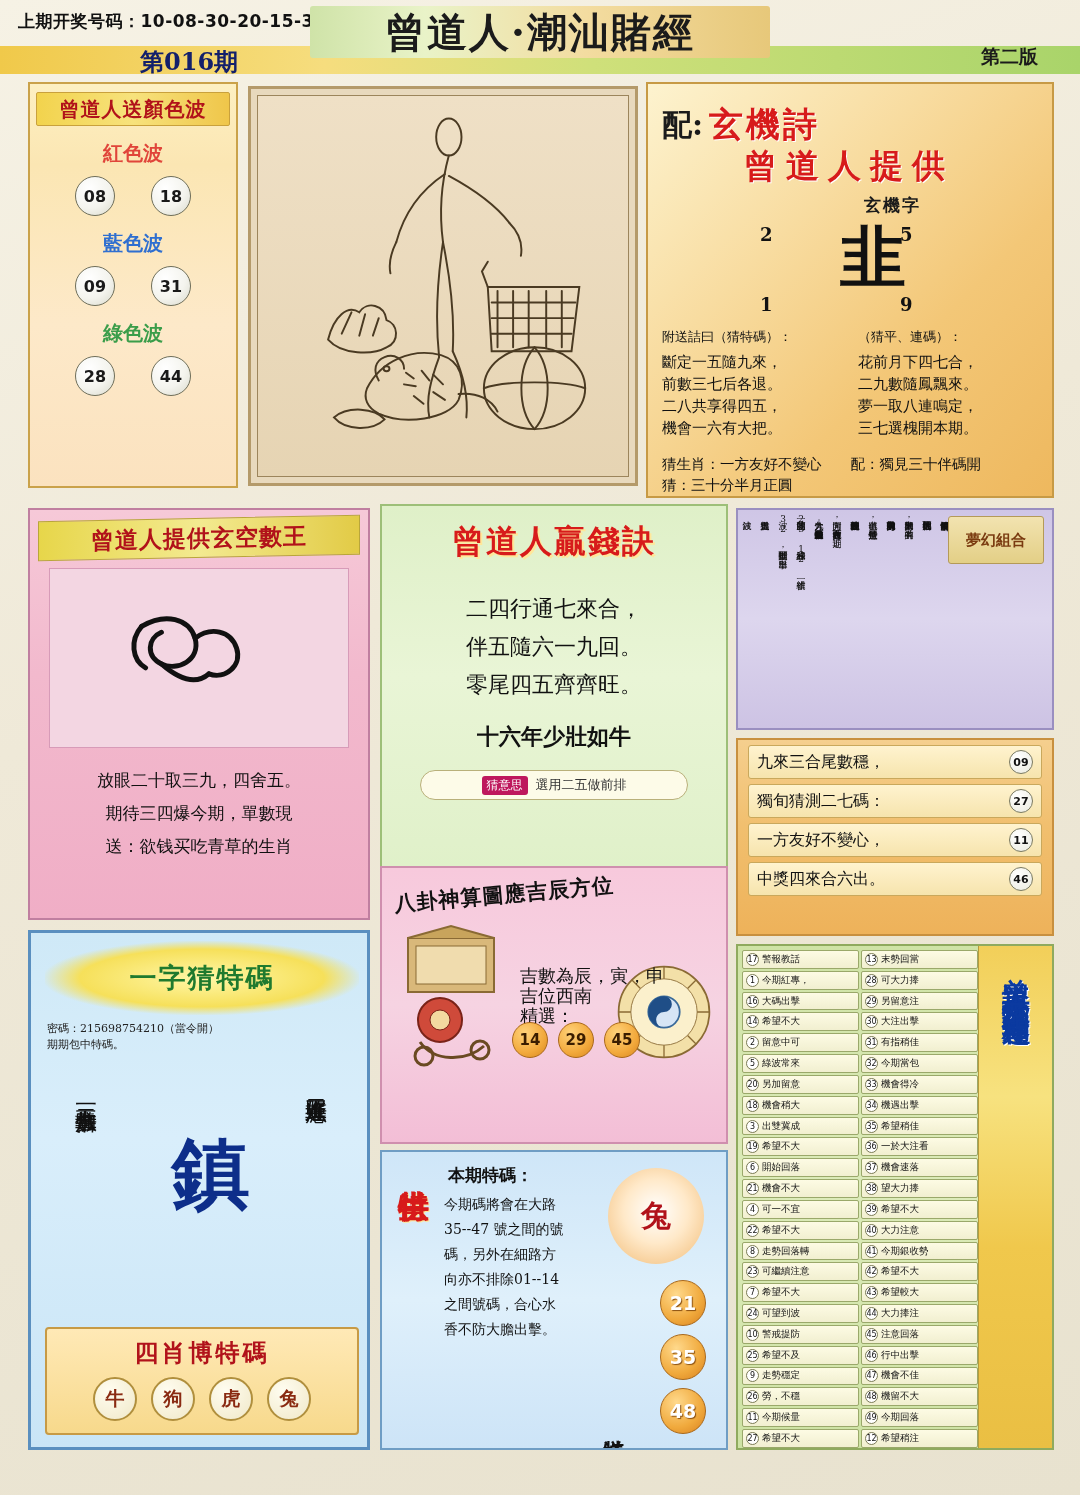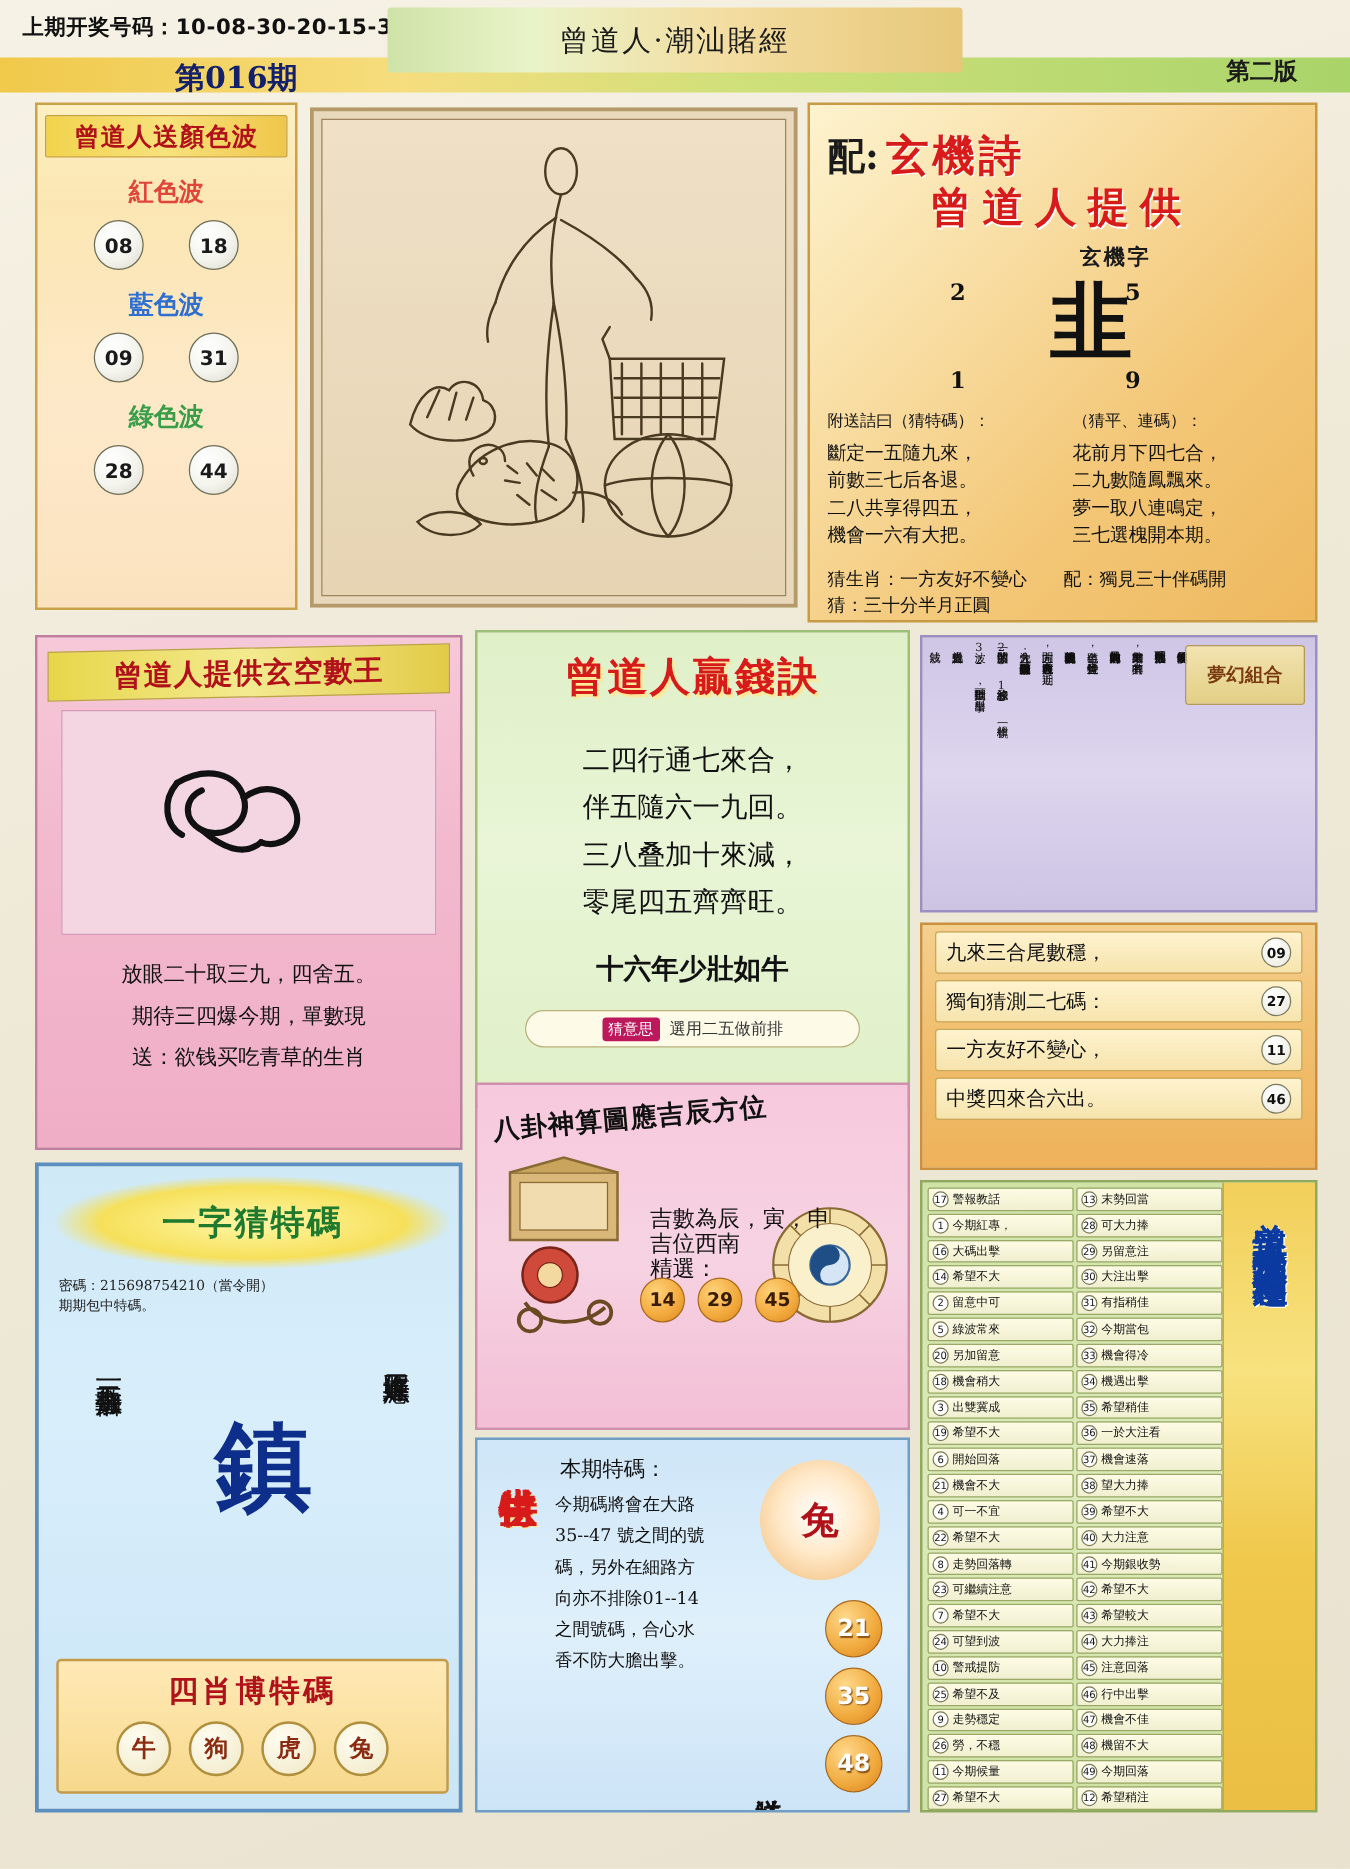--- a/index.html
+++ b/index.html
@@ -23,21 +23,21 @@
     letter-spacing:0.5px;
     font-family:"DejaVu Sans", sans-serif;
   }
   .masthead {
     position:absolute; left:310px; top:6px; width:460px; height:52px;
     background:linear-gradient(90deg,#cfe3a8 0%,#e9f3c8 25%,#f3dca0 60%,#e7c87a 100%);
     border-radius:3px;
     display:flex; align-items:center; justify-content:center;
   }
   .masthead-title {
-    font-size:23px; font-weight:normal; color:#1b1b1b;
+    font-size:40px; font-weight:bold; color:#1b1b1b;
     letter-spacing:2px;
     font-family:"DejaVu Serif", serif;
   }
   .edition {
     position:absolute; right:42px; top:44px;
     font-size:19px; font-weight:bold; color:#1b1b1b;
   }
   .issue-band {
     position:absolute; left:0; top:46px; width:1080px; height:28px;
     background:linear-gradient(90deg,#f0c94a 0%,#f6dd7e 30%,#cfe07a 55%,#a9d46a 100%);
@@ -290,21 +290,21 @@
     background:linear-gradient(180deg,#cfe6f8 0%,#dff0fb 50%,#cde4f7 100%);
     border:2px solid #6f9dc4;
   }
   .j-vtitle {
     position:absolute; left:10px; top:14px;
     writing-mode:vertical-rl; text-orientation:upright;
     font-size:31px; font-weight:bold; color:#d71b1b;
     font-family:"DejaVu Serif",serif; line-height:44px;
     text-shadow:1px 1px 0 #ffe79a;
   }
-  .j-head { position:absolute; left:66px; top:12px; font-size:17px; font-weight:normal; color:#111; font-family:"DejaVu Serif",serif;}
+  .j-head { position:absolute; left:66px; top:12px; font-size:17px; font-weight:bold; color:#111; font-family:"DejaVu Serif",serif;}
   .j-body { position:absolute; left:62px; top:40px; width:124px; font-size:14px; color:#111; line-height:25px; font-family:"DejaVu Serif",serif;}
   .j-flower {
     position:absolute; right:22px; top:16px; width:96px; height:96px; border-radius:50%;
     background:radial-gradient(circle at 50% 45%, #ffffff 0%, #ffe9c9 45%, #f7cf9a 75%, #f0bd7e 100%);
     display:flex; align-items:center; justify-content:center;
     font-size:30px; font-weight:bold; color:#b1121a; font-family:"DejaVu Serif",serif;
   }
   .j-tesong {
     position:absolute; right:96px; bottom:26px;
     writing-mode:vertical-rl; text-orientation:upright;
@@ -491,21 +491,20 @@
       <div>期待三四爆今期，單數現</div>
       <div>送：欲钱买吃青草的生肖</div>
     </div>
   </div>
 
   <div class="panel" id="panelE">
     <div class="e-title">曾道人贏錢訣</div>
     <div class="e-verse">
       <div>二四行通七來合，</div>
       <div>伴五隨六一九回。</div>
-      <div>三八叠加十來減，</div>
       <div>零尾四五齊齊旺。</div>
     </div>
     <div class="e-sub">十六年少壯如牛</div>
     <div class="e-hint">
       <span class="k">猜意思</span>
       <span>選用二五做前排</span>
     </div>
   </div>
 
   <div class="panel" id="panelF">

